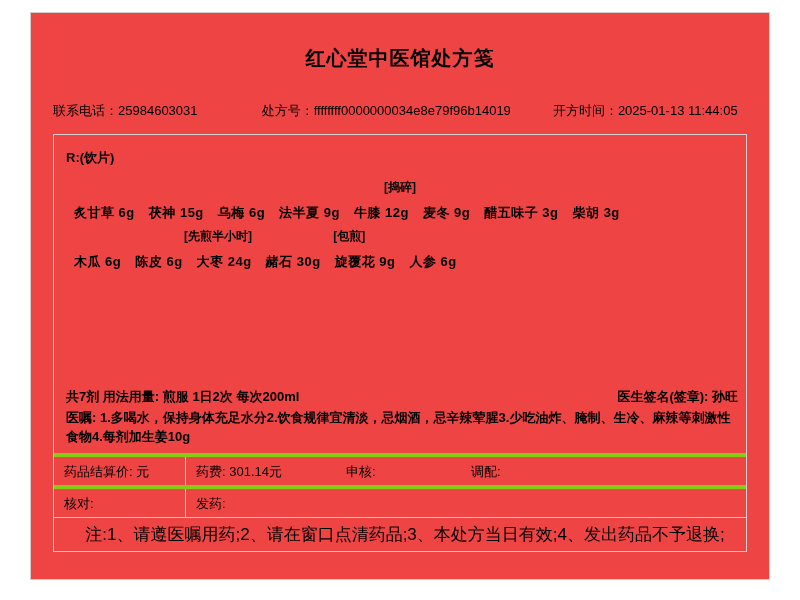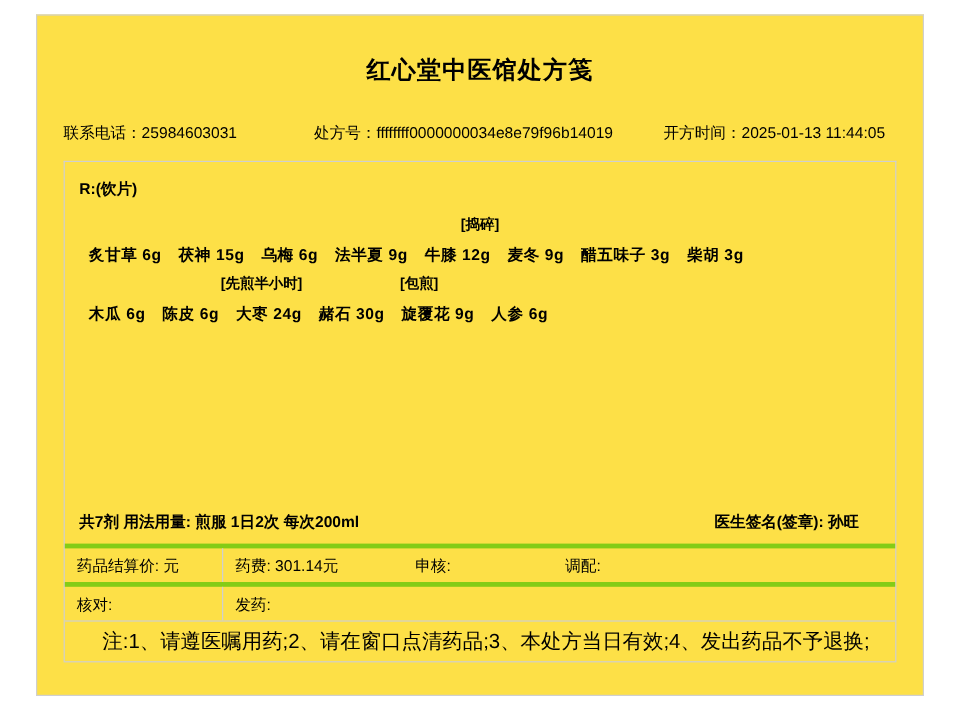--- a/index.html
+++ b/index.html
@@ -16,21 +16,21 @@
     overflow: hidden;
   }
   .sheet {
     position: absolute;
     left: 30px;
     top: 12px;
     width: 740px;
     height: 568px;
     border: 1px solid #cfcfcf;
     box-sizing: border-box;
-    background: #fde047;
+    background: #ef4444;
   }
   .title {
     text-align: center;
     font-size: 20px;
     font-weight: bold;
     color: #000;
     margin-top: 32px;
     letter-spacing: 1px;
   }
   .header-block {
@@ -102,21 +102,21 @@
     margin: 4px 0 4px 8px;
     letter-spacing: 0.5px;
   }
   .herb-line span {
     margin-right: 14px;
     display: inline-block;
   }
   .usage-block {
     position: absolute;
     left: 12px;
-    right: 30px;
+    right: 8px;
     bottom: 6px;
     font-size: 13px;
   }
   .usage-row {
     display: flex;
     justify-content: space-between;
     margin-bottom: 3px;
   }
   .advice {
     line-height: 1.45;
@@ -178,20 +178,21 @@
 
           <div class="herb-line">
             <span>木瓜 6g</span><span>陈皮 6g</span><span>大枣 24g</span><span>赭石 30g</span><span>旋覆花 9g</span><span>人参 6g</span>
           </div>
 
           <div class="usage-block">
             <div class="usage-row">
               <span>共7剂 用法用量: 煎服 1日2次 每次200ml</span>
               <span>医生签名(签章): 孙旺</span>
             </div>
+            <div class="advice">医嘱: 1.多喝水，保持身体充足水分2.饮食规律宜清淡，忌烟酒，忌辛辣荤腥3.少吃油炸、腌制、生冷、麻辣等刺激性食物4.每剂加生姜10g</div>
           </div>
         </div>
       </div>
 
       <div class="settle-row">
         <span class="c c1">药品结算价: 元</span>
         <span class="c c2">药费: 301.14元</span>
         <span class="c c3">申核:</span>
         <span class="c c4">调配:</span>
       </div>

